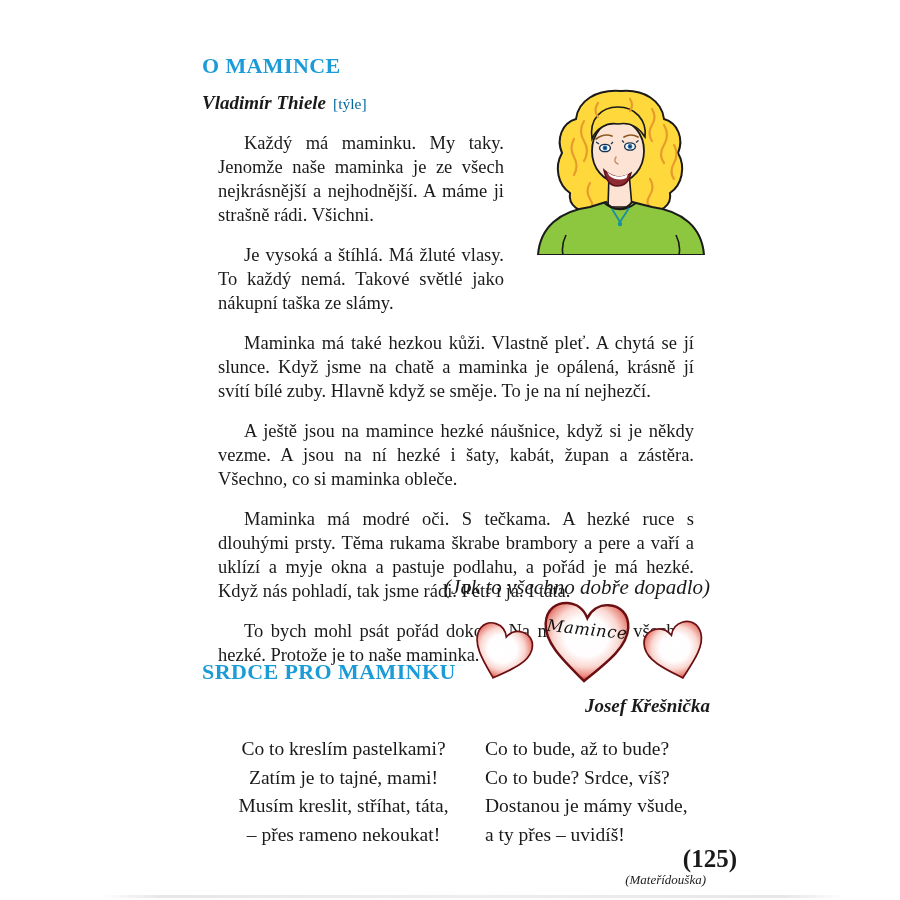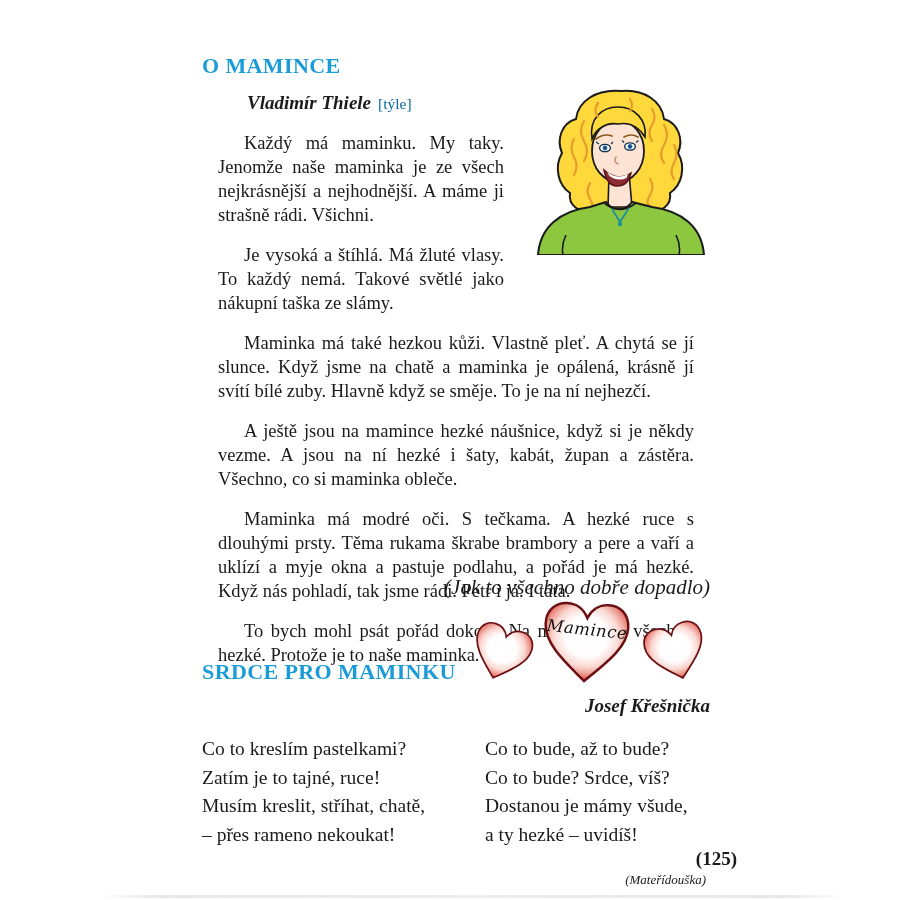--- a/index.html
+++ b/index.html
@@ -10,21 +10,21 @@
   }
   .page{position:absolute;inset:0;border-radius:16px;}
 
   
   .section1{position:absolute;left:202px;top:53px;width:508px;}
   .title{
     margin:0;font-size:22px;line-height:26px;font-weight:bold;
     color:#1b9bd7;letter-spacing:0.4px;
   }
   .author-line{margin:13px 0 11px 0;font-size:19px;line-height:22px;}
-  .author-name{font-weight:bold;font-style:italic;margin-left:45px;}
+  .author-name{font-weight:bold;font-style:italic;}
   .pronunciation{font-size:15.5px;font-style:normal;margin-left:7px;color:#0369a1;}
 
   .figure-woman{
     float:right;width:178px;height:168px;
     margin:8px 0 28px 28px;
   }
   .figure-woman svg{display:block;width:100%;height:100%;}
 
   .body-text p{
     margin:16px;font-size:18.5px;line-height:24px;
@@ -47,31 +47,31 @@
     position:absolute;left:78px;top:24px;width:92px;text-align:center;
     font-style:italic;font-size:16.5px;letter-spacing:0.5px;color:#111;
     transform:rotate(6deg);font-family:"DejaVu Serif", serif;
   }
 
   
   .section2{position:absolute;left:202px;top:659px;width:508px;}
   .author-line2{margin:10px 0 0 0;font-size:19px;line-height:22px;text-align:right;}
   .poem-row{display:flex;margin-top:18px;}
   .stanza{font-size:19.5px;line-height:28.5px;}
-  .stanza-left{width:283px;}
+  .stanza-left{width:283px;text-align:center;}
   .stanza-right{flex:1;}
   .source2{
     margin-top:20px;text-align:right;font-style:italic;
     font-size:13px;line-height:22px;padding-right:4px;
   }
 
   
   .pageno{
     position:absolute;top:848px;right:163px;
-    font-size:19px;font-weight:bold;line-height:22px;
+    font-size:25px;font-weight:bold;line-height:22px;
   }
 
   
   .bottom-edge{
     position:absolute;left:100px;right:55px;bottom:2px;height:3px;
     background:linear-gradient(90deg,rgba(120,120,120,.0),rgba(120,120,120,.35) 8%,rgba(120,120,120,.25) 50%,rgba(120,120,120,.35) 92%,rgba(120,120,120,0));
     filter:blur(0.6px);border-radius:2px;opacity:.5;
   }
 </style>
 </head>
@@ -210,29 +210,29 @@
 
   <div class="section2">
     <h2 class="title">SRDCE PRO MAMINKU</h2>
     <div class="author-line2">
       <span class="author-name">Josef Křešnička</span>
     </div>
 
     <div class="poem-row">
       <div class="stanza stanza-left">
         <div>Co to kreslím pastelkami?</div>
-        <div>Zatím je to tajné, ruce!</div>
-        <div>Musím kreslit, stříhat, chatě,</div>
+        <div>Zatím je to tajné, mami!</div>
+        <div>Musím kreslit, stříhat, táta,</div>
         <div>– přes rameno nekoukat!</div>
       </div>
       <div class="stanza stanza-right">
         <div>Co to bude, až to bude?</div>
         <div>Co to bude? Srdce, víš?</div>
         <div>Dostanou je mámy všude,</div>
-        <div>a ty hezké – uvidíš!</div>
+        <div>a ty přes – uvidíš!</div>
         <div class="source2">(Mateřídouška)</div>
       </div>
     </div>
   </div>
 
   <div class="pageno">(125)</div>
 
   <div class="bottom-edge"></div>
 </div>
 

